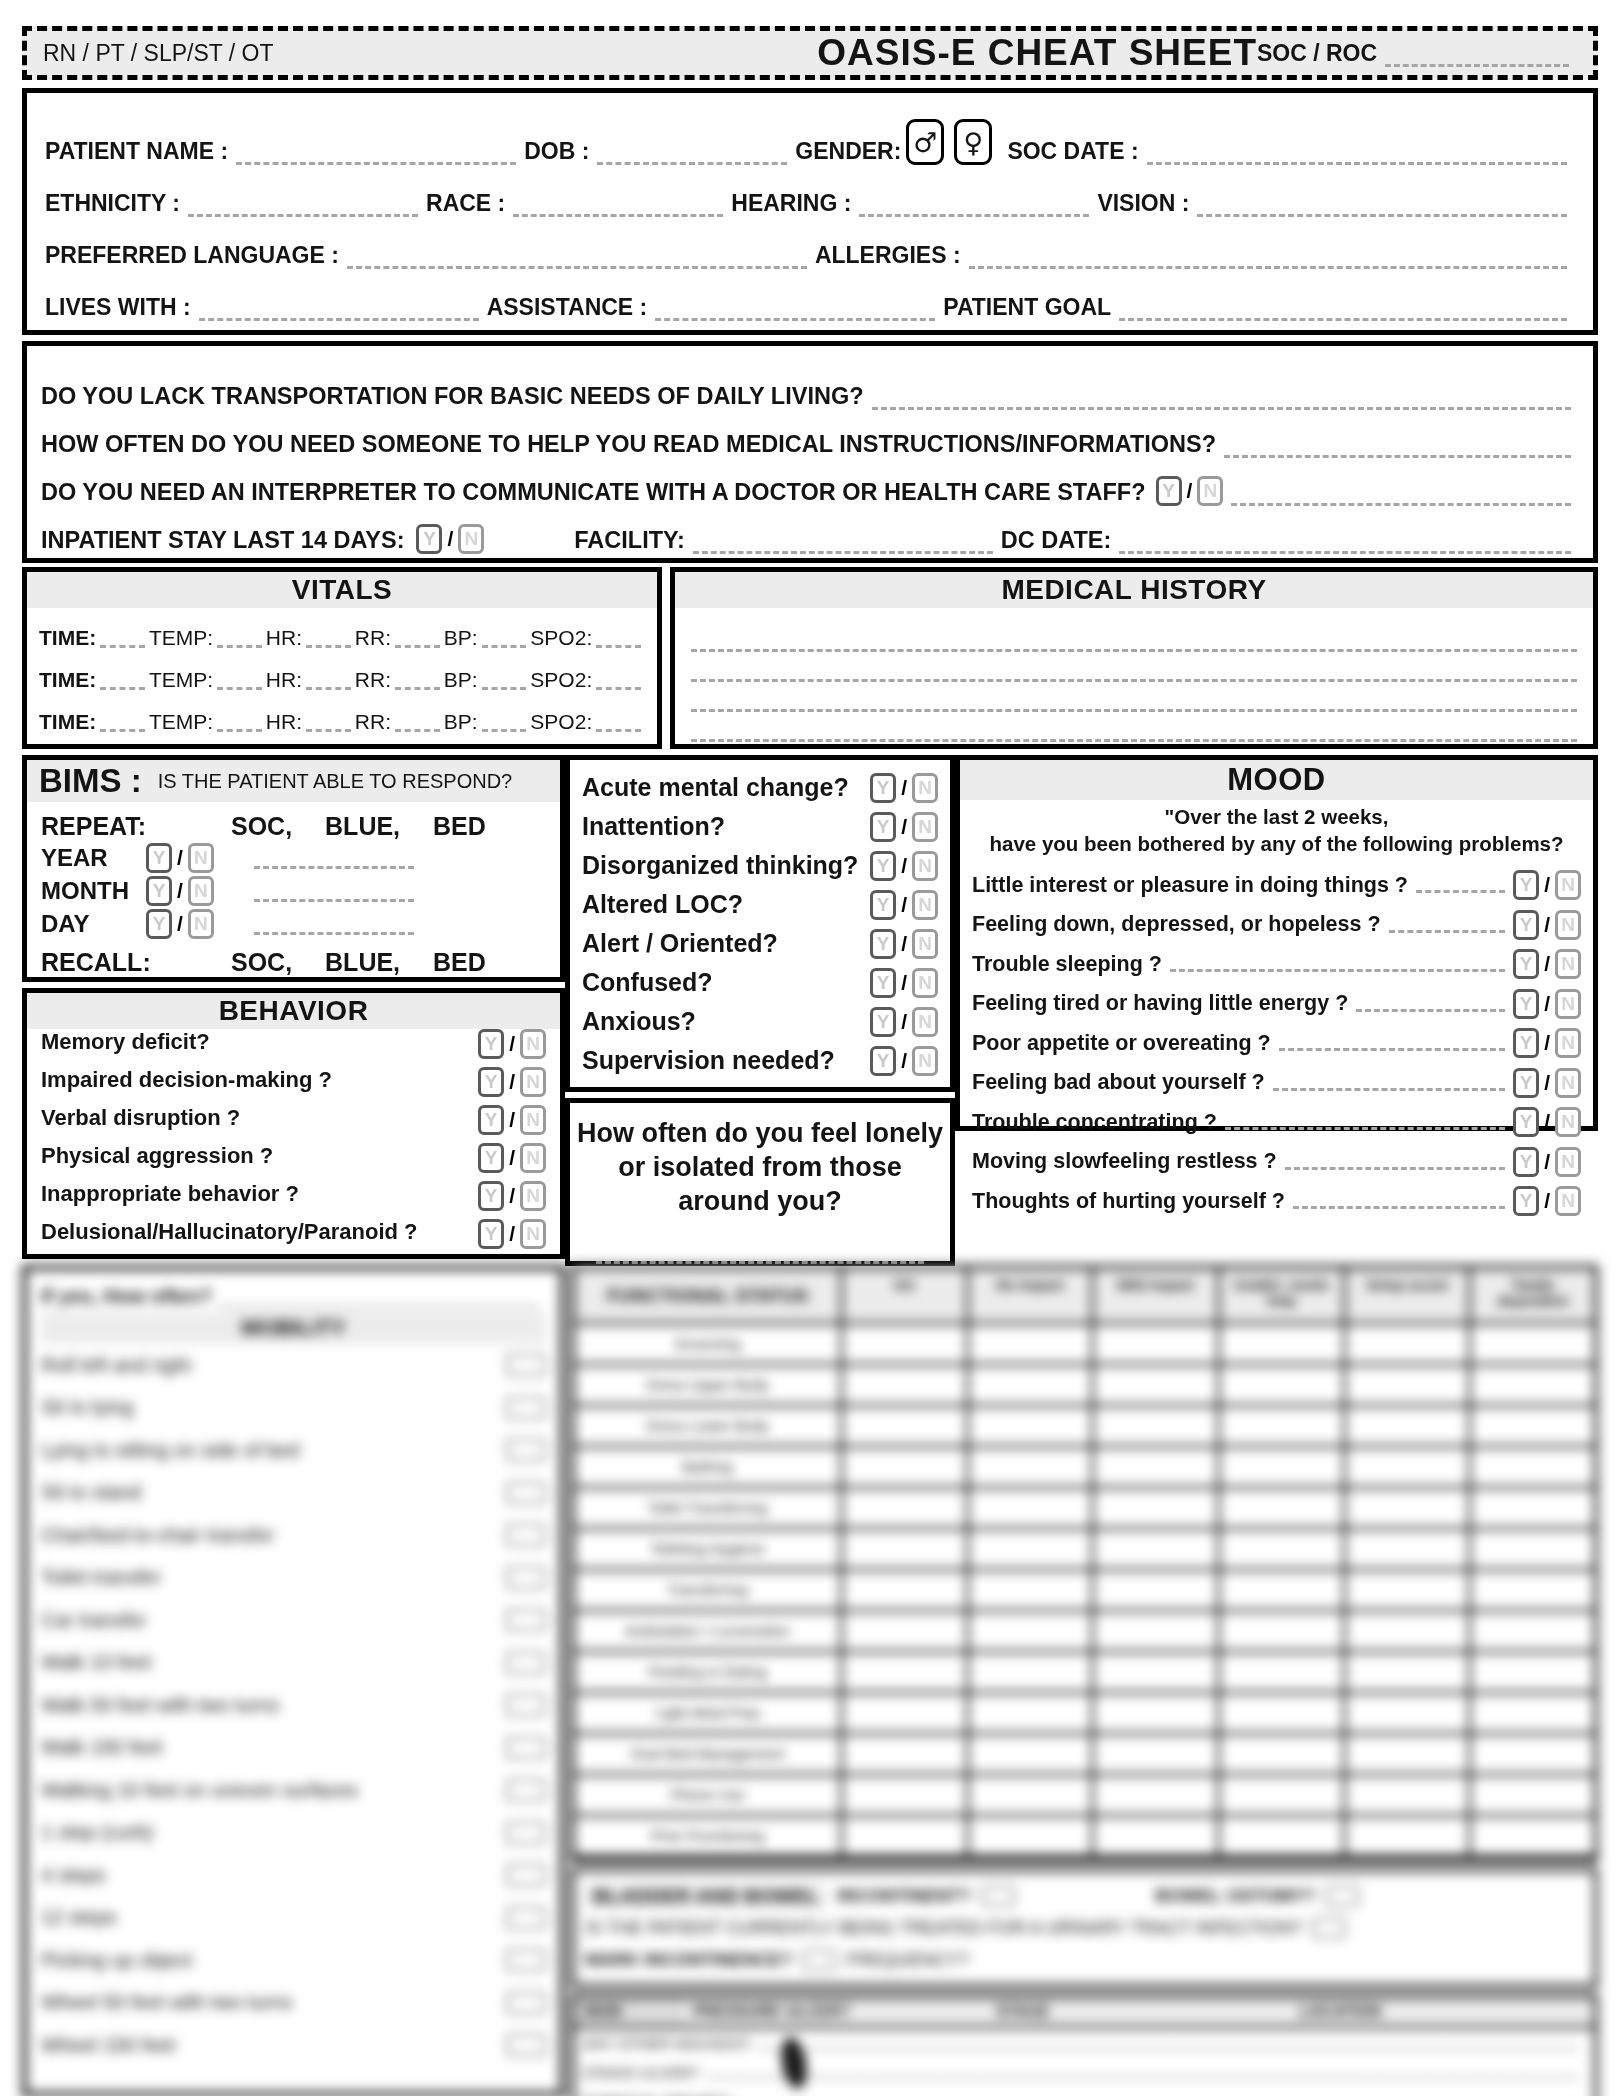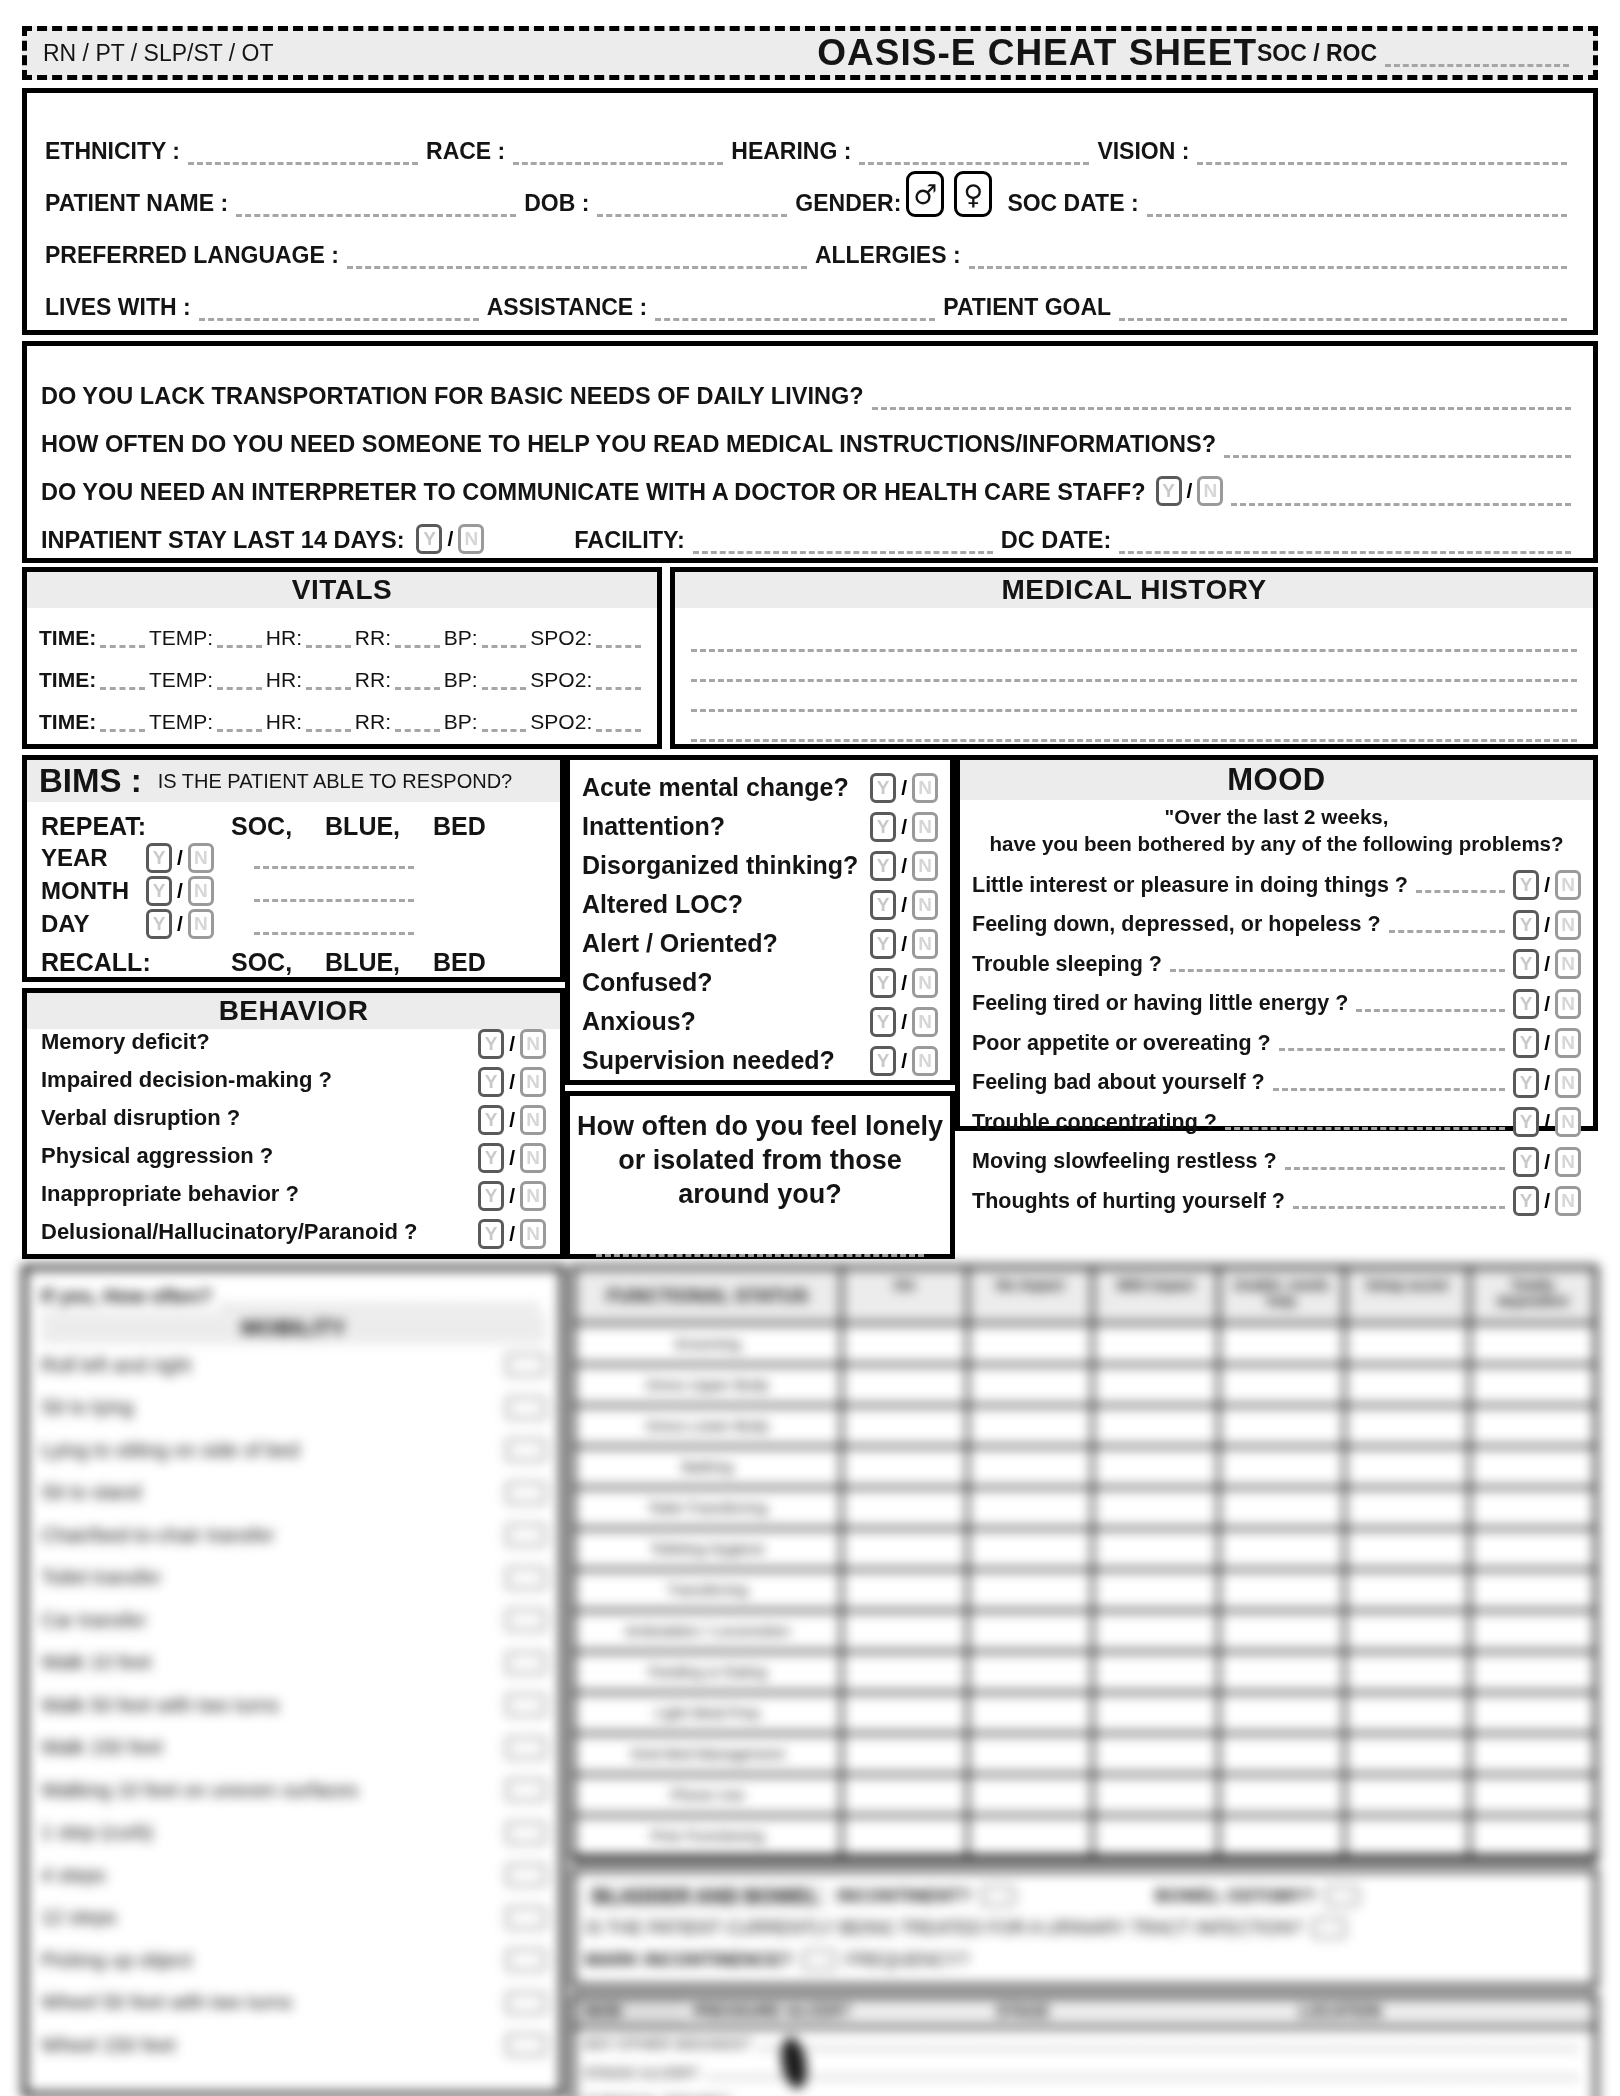--- a/index.html
+++ b/index.html
@@ -45,21 +45,21 @@
   .bims-t{font-size:33px;font-weight:bold;margin-right:16px}
   .bims-s{font-size:20px}
   .bims-line{display:flex;align-items:flex-start;padding:0 14px;margin-top:10px}
   .bims-line .rl{font-size:25px;font-weight:bold;width:150px}
   .ws{word-spacing:26px;font-size:25px;font-weight:bold}
   .bims-row{display:flex;align-items:center;padding:0 14px;height:33px}
   .bims-row .rl{font-size:24px;font-weight:bold;width:105px}
   .behavior{height:271px}
   .bh-row{display:flex;align-items:flex-start;justify-content:space-between;padding:0 14px;height:38px}
   .bh-lb{font-size:22px;font-weight:bold}
-  .delirium{height:412px;padding:8px 12px 0 12px}
+  .delirium{height:412px;padding:8px 12px 7px 12px}
   .dl-row{display:flex;align-items:center;justify-content:space-between;height:39px}
   .dl-lb{font-size:25px;font-weight:bold;white-space:nowrap}
   .lonely{height:168px;text-align:center;padding-top:14px}
   .lonely-t{font-size:27px;font-weight:bold;line-height:1.25}
   .lonely .d{margin:24px 26px 0 26px}
   .mood{height:504px}
   .mood-sub{text-align:center;font-weight:bold;font-size:20.5px;line-height:1.3;margin-top:4px}
   .mood-row{display:flex;align-items:center;padding:0 12px;height:39.5px}
   .mood-lb{font-size:21.5px;font-weight:bold;white-space:nowrap}
   .mood-row .d{height:16px}
@@ -108,38 +108,38 @@
     <span class="hdr-left">RN / PT / SLP/ST / OT</span>
     <span class="hdr-title">OASIS-E CHEAT SHEET</span>
     <span class="hdr-right">
       <span class="lb">SOC / ROC</span>
       <span class="d grow"></span>
     </span>
   </div>
 
   <div class="pat box">
     <div class="prow">
-      <span class="lb">ETHNICITY :</span>
-      <span class="d w230"></span>
-      <span class="lb">RACE :</span>
-      <span class="d w210"></span>
-      <span class="lb">HEARING :</span>
-      <span class="d w230"></span>
-      <span class="lb">VISION :</span>
-      <span class="d grow"></span>
-    </div>
-    <div class="prow">
       <span class="lb">PATIENT NAME :</span>
       <span class="d w280"></span>
       <span class="lb">DOB :</span>
       <span class="d w190"></span>
       <span class="lb">GENDER:</span>
       <span class="gicon">♂</span>
       <span class="gicon">♀</span>
       <span class="lb" style="margin-left:10px">SOC DATE :</span>
+      <span class="d grow"></span>
+    </div>
+    <div class="prow">
+      <span class="lb">ETHNICITY :</span>
+      <span class="d w230"></span>
+      <span class="lb">RACE :</span>
+      <span class="d w210"></span>
+      <span class="lb">HEARING :</span>
+      <span class="d w230"></span>
+      <span class="lb">VISION :</span>
       <span class="d grow"></span>
     </div>
     <div class="prow">
       <span class="lb">PREFERRED LANGUAGE :</span>
       <span class="d w460"></span>
       <span class="lb">ALLERGIES :</span>
       <span class="d grow"></span>
     </div>
     <div class="prow">
       <span class="lb">LIVES WITH :</span>

